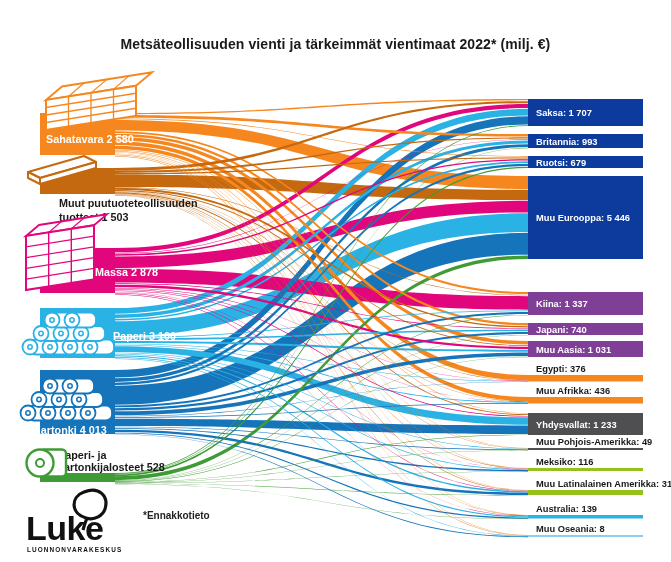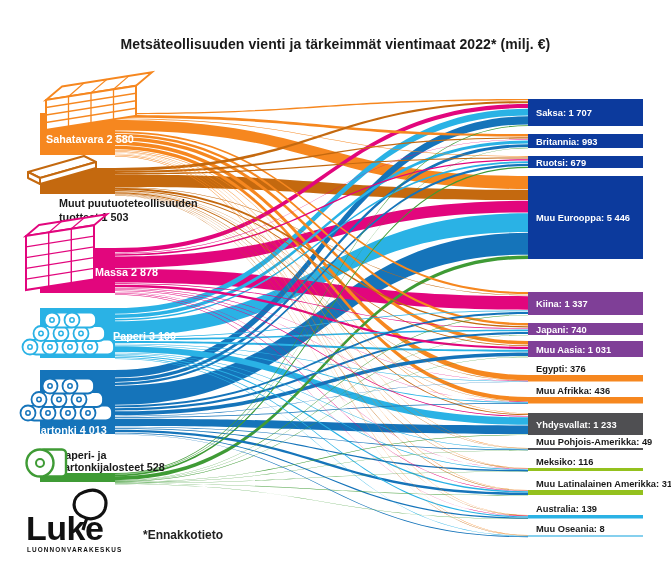--- a/index.html
+++ b/index.html
@@ -1,20 +1,20 @@
 <!DOCTYPE html>
 <html><head>
 <meta charset="utf-8">
 <style>
   html,body{margin:0;padding:0;background:#fff;}
   .canvas{position:relative;width:671px;height:562px;background:#ffffff;overflow:hidden;
           font-family:"Liberation Sans",sans-serif;}
   .chart-title{position:absolute;top:36px;left:0;width:671px;text-align:center;
                font-size:14px;font-weight:bold;color:#1a1a1a;letter-spacing:0.1px;}
-  .footnote{position:absolute;left:143px;top:528px;font-size:12px;color:#222;font-weight:bold;}
+  .footnote{position:absolute;left:143px;top:510px;font-size:10px;color:#222;font-weight:bold;}
   #sankey-svg{position:absolute;left:0;top:0;}
 </style>
 </head>
 <body>
 
 <div class="canvas">
   <div class="chart-title">Metsäteollisuuden vienti ja tärkeimmät vientimaat 2022* (milj. €)</div>
   <div class="footnote">*Ennakkotieto</div>
   <svg id="sankey-svg" width="671" height="562" viewBox="0 0 671 562">
       <g>

